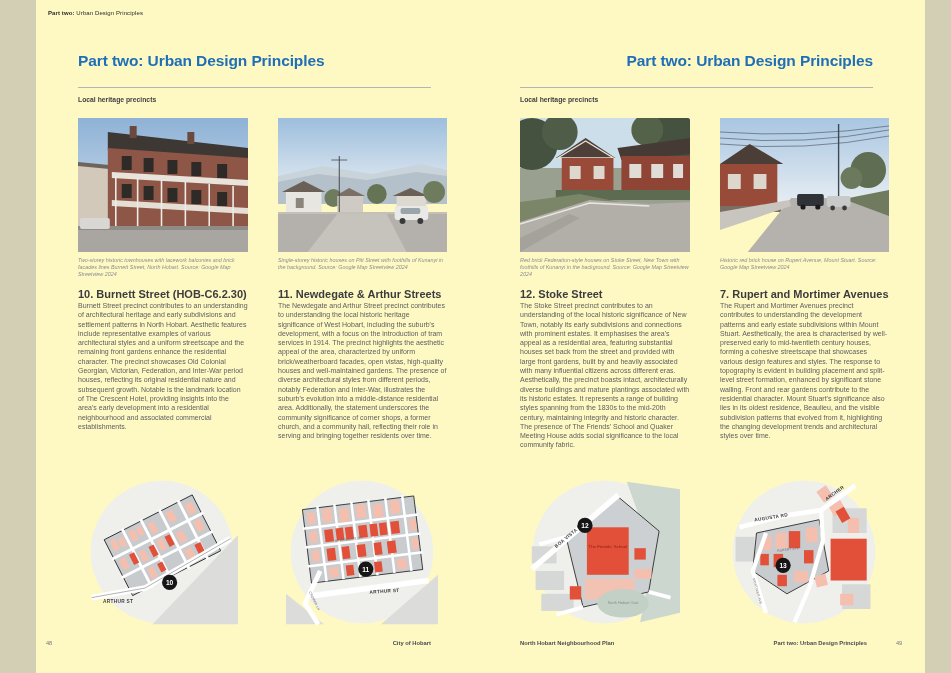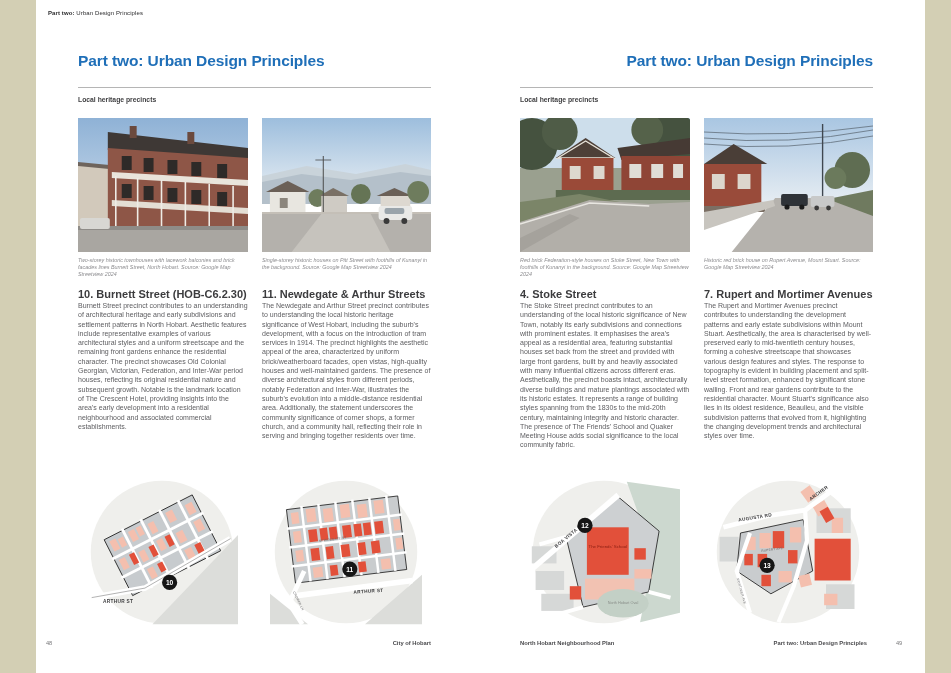--- a/index.html
+++ b/index.html
@@ -1,30 +1,30 @@
 <!DOCTYPE html>
 <html><head>
 <meta charset="utf-8">
 <style>
   html,body{margin:0;padding:0;}
   body{font-family:"Liberation Sans",sans-serif;background:#9b977e;}
   .canvas{position:relative;width:951px;height:673px;background:#d3cfb4;overflow:hidden;}
-  .spread{position:absolute;left:36px;top:0;width:889px;height:673px;background:#ffffff;}
+  .spread{position:absolute;left:36px;top:0;width:889px;height:673px;background:#fef9c3;}
   .running-header{position:absolute;left:12px;top:10px;font-size:6px;color:#2b2b2d;letter-spacing:.1px;}
   .running-header b{font-weight:bold;}
   .page{position:absolute;top:0;width:353px;height:673px;}
   .page-left{left:42px;}
   .page-right{left:484px;}
   .page-title{position:absolute;top:52px;left:0;width:353px;font-size:15.5px;font-weight:bold;color:#1f6fb8;letter-spacing:-.1px;}
   .page-right .page-title{text-align:right;}
   .rule{position:absolute;top:87px;left:0;width:353px;height:1px;background:#b5b5b5;}
   .section-label{position:absolute;top:96px;left:0;font-size:6.8px;font-weight:bold;color:#3f3f41;}
   .col{position:absolute;top:118px;width:170px;height:520px;}
   .col-a{left:0;}
-  .col-b{left:184px;width:169px;}
+  .col-b{left:200px;width:169px;}
   .photo{position:absolute;top:0;left:0;width:100%;height:134px;overflow:hidden;}
   .photo svg{display:block;width:100%;height:100%;}
   .caption{position:absolute;top:139px;left:0;width:100%;font-size:5.4px;line-height:6.9px;font-style:italic;color:#8d8d90;}
   .sec-heading{position:absolute;top:170px;left:0;width:100%;font-size:11px;font-weight:bold;color:#3c3c3e;}
   .body-text{position:absolute;top:183px;left:0;width:100%;font-size:7px;line-height:9.3px;color:#5d5d60;}
   .map{position:absolute;top:358px;left:8px;width:152px;height:152px;}
   .map svg{display:block;width:100%;height:100%;}
   .footer-num{position:absolute;top:640px;font-size:5.6px;color:#77777a;}
   .footer-text{position:absolute;top:640px;font-size:5.8px;font-weight:bold;color:#4a4a4d;}
   .ft-left-right{left:42px;width:353px;text-align:right;}
@@ -272,21 +272,21 @@
             <rect x="132" y="46" width="12" height="14" fill="#e0ddd6"></rect>
             <rect x="154" y="46" width="10" height="14" fill="#e0ddd6"></rect>
             <rect x="36" y="72" width="135" height="10" fill="#5d6b50"></rect>
             <polygon points="0,84 60,76 100,84 60,100 0,104" fill="#7b8568"></polygon>
             <polygon points="0,104 70,82 130,86 171,84 171,134 0,134" fill="#b2afa9"></polygon>
             <polyline points="0,106 70,85 130,88" fill="none" stroke="#e8e6e1" stroke-width="1.4"></polyline>
             <polygon points="0,120 50,96 60,100 0,134" fill="#a5a29c"></polygon>
           </svg>
         </div>
         <div class="caption">Red brick Federation-style houses on Stoke Street, New Town with foothills of Kunanyi in the background. Source: Google Map Streetview 2024</div>
-        <div class="sec-heading">4. Stoke Street</div>
+        <div class="sec-heading">12. Stoke Street</div>
         <div class="body-text">The Stoke Street precinct contributes to an understanding of the local historic significance of New Town, notably its early subdivisions and connections with prominent estates. It emphasises the area's appeal as a residential area, featuring substantial houses set back from the street and provided with large front gardens, built by and heavily associated with many influential citizens across different eras. Aesthetically, the precinct boasts intact, architecturally diverse buildings and mature plantings associated with its historic estates. It represents a range of building styles spanning from the 1830s to the mid-20th century, maintaining integrity and historic character. The presence of The Friends' School and Quaker Meeting House adds social significance to the local community fabric.</div>
         <div class="map">
           <svg viewBox="0 0 160 152">
             <circle cx="80" cy="76" r="75" fill="#efefec"></circle>
             <path d="M104,2 L160,10 L160,140 L118,150 L132,80 Z" fill="#ccd8cf"></path>
             <g fill="#d6d8d7">
               <rect x="8" y="96" width="30" height="20"></rect>
                 <rect x="14" y="120" width="34" height="18"></rect>
               <rect x="4" y="70" width="26" height="18"></rect>
             </g>

